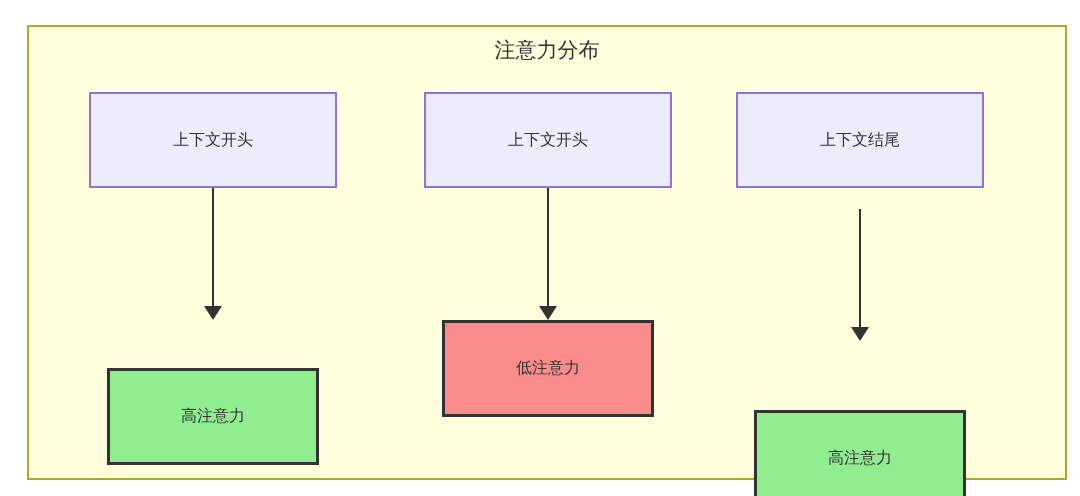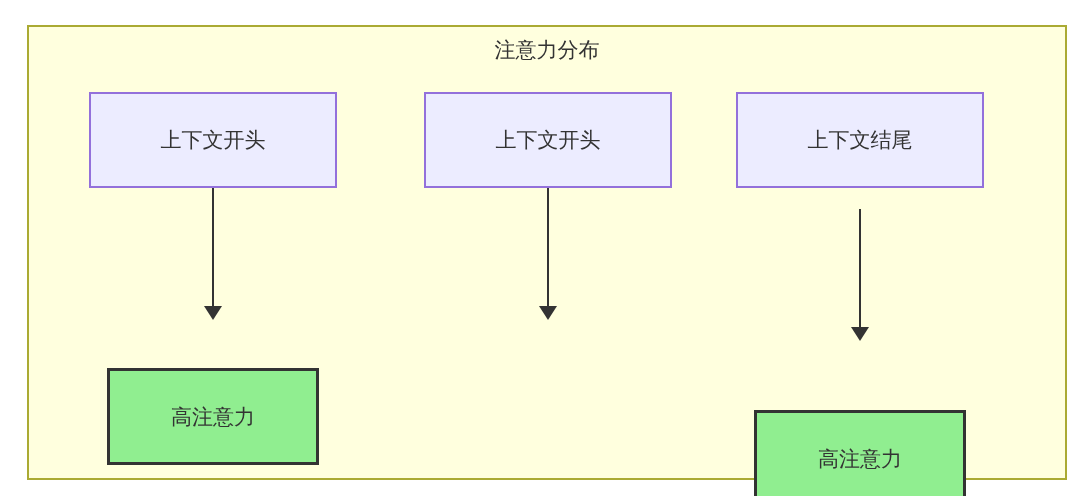--- a/index.html
+++ b/index.html
@@ -42,21 +42,21 @@
     align-items: center;
   }
   .col-1 { left: 59px; }
   .col-2 { left: 394px; }
   .col-3 { left: 706px; gap: 21px; }
   .node {
     box-sizing: border-box;
     display: flex;
     align-items: center;
     justify-content: center;
-    font-size: 21px;
+    font-size: 16px;
     color: var(--text-color, #333333);
   }
   .node.source {
     width: 248px;
     height: 96px;
     background: var(--source-node-bg, #ECECFF);
     border: 2px solid var(--source-node-border, #9370DB);
   }
   .arrow {
     display: flex;
@@ -101,20 +101,21 @@
       </div>
       <div class="node result high">高注意力</div>
     </div>
 
     <div class="column col-2">
       <div class="node source">上下文开头</div>
       <div class="arrow">
         <div class="arrow-line"></div>
         <div class="arrow-head"></div>
       </div>
+      <div class="node result low">低注意力</div>
     </div>
 
     <div class="column col-3">
       <div class="node source">上下文结尾</div>
       <div class="arrow">
         <div class="arrow-line"></div>
         <div class="arrow-head"></div>
       </div>
       <div class="node result high">高注意力</div>
     </div>

